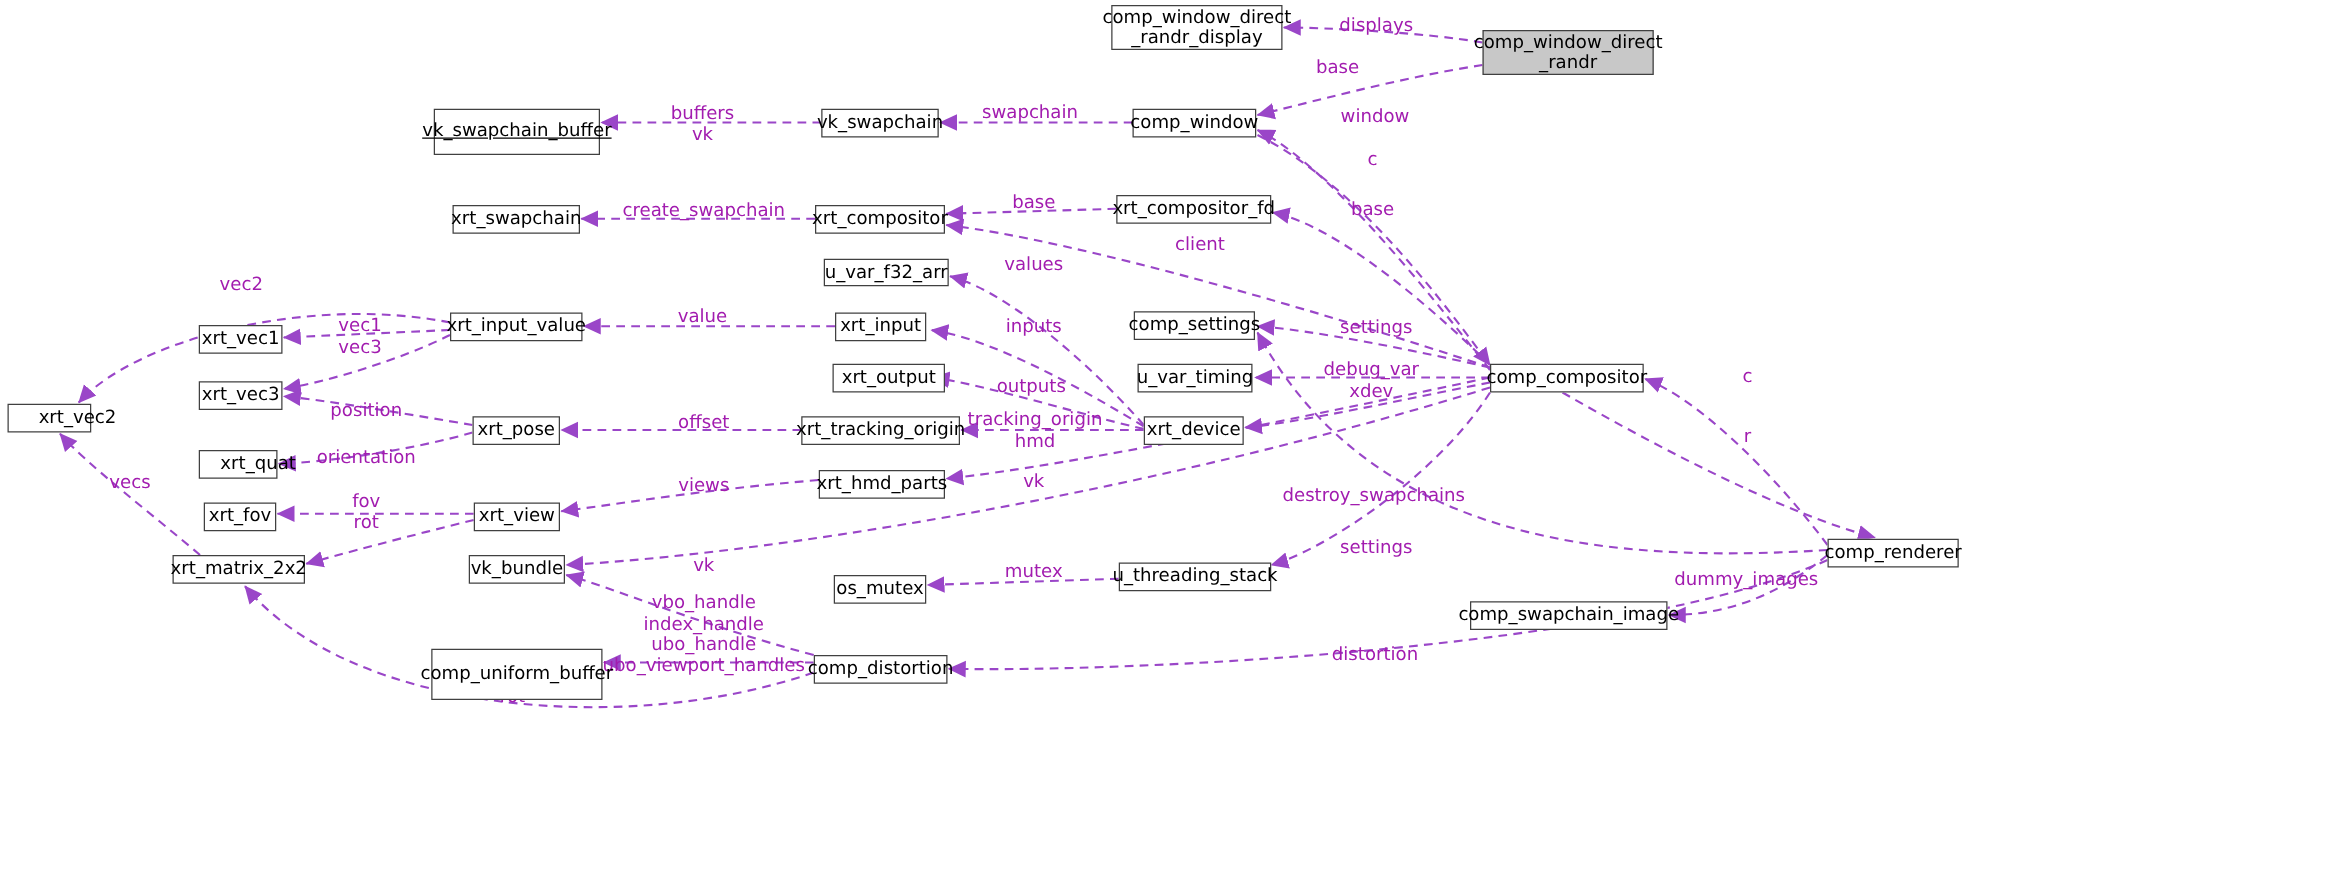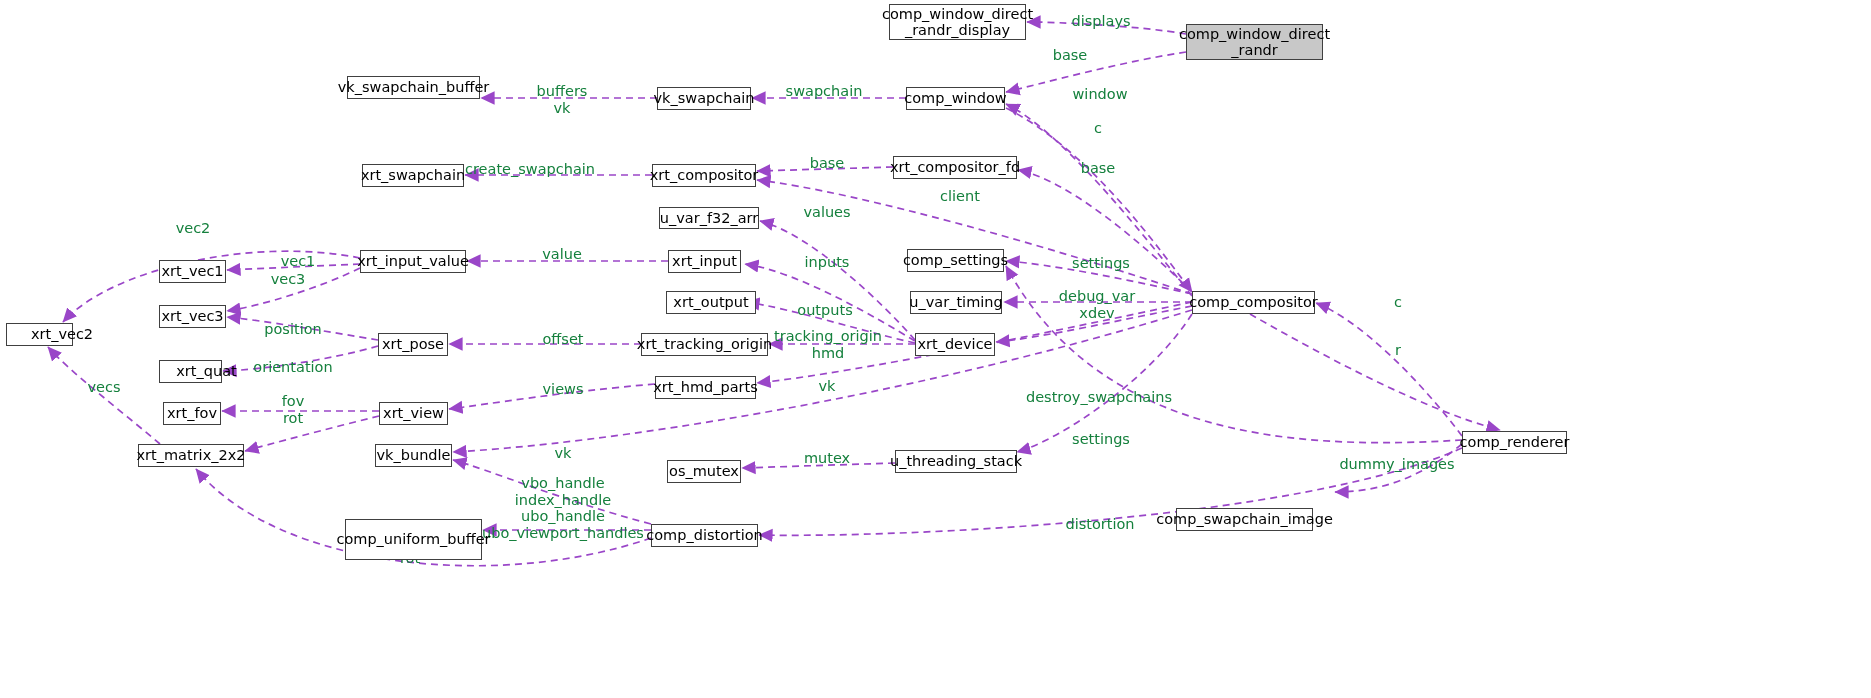--- a/index.html
+++ b/index.html
@@ -18,21 +18,21 @@
     align-items:center;
     justify-content:center;
     text-align:center;
     white-space:pre-line;
     z-index:5;
   }
   .node.highlight{background:#c8c8c8;}
   .elabel{
     position:absolute;
     font-size:14.5px;
-    color:#15803d;
+    color:#a21caf;
     line-height:1.15;
     white-space:pre-line;
     text-align:center;
     transform:translate(-50%,-50%);
     z-index:4;
     background:transparent;
   }
 </style>
 </head>
 <body>
@@ -85,21 +85,21 @@
         <path d="M1462,448 C1300,520 900,538 759,535" fill="none" stroke="#9a46c8" stroke-width="1.7" stroke-dasharray="7,5" marker-end="url(#arrow)"></path>
         <path d="M651,538 C500,590 280,570 196,469" fill="none" stroke="#9a46c8" stroke-width="1.7" stroke-dasharray="7,5" marker-end="url(#arrow)"></path>
         <path d="M651,524 C560,500 490,470 453,460" fill="none" stroke="#9a46c8" stroke-width="1.7" stroke-dasharray="7,5" marker-end="url(#arrow)"></path>
       </g>
   </svg>
   <div id="node-layer">
       <div class="node" style="left: 889px; top: 4px; width: 137px; height: 36px;">comp_window_direct
 _randr_display</div>
       <div class="node highlight" style="left: 1186px; top: 24px; width: 137px; height: 36px;">comp_window_direct
 _randr</div>
-      <div class="node" style="left: 347px; top: 76px; width: 133px; height: 23px;">vk_swapchain_buffer</div>
+      <div class="node" style="left: 347px; top: 87px; width: 133px; height: 37px; text-decoration: underline;">vk_swapchain_buffer</div>
       <div class="node" style="left: 657px; top: 87px; width: 94px; height: 23px;">vk_swapchain</div>
       <div class="node" style="left: 906px; top: 87px; width: 99px; height: 23px;">comp_window</div>
       <div class="node" style="left: 362px; top: 164px; width: 102px; height: 23px;">xrt_swapchain</div>
       <div class="node" style="left: 652px; top: 164px; width: 104px; height: 23px;">xrt_compositor</div>
       <div class="node" style="left: 893px; top: 156px; width: 124px; height: 23px;">xrt_compositor_fd</div>
       <div class="node" style="left: 659px; top: 207px; width: 100px; height: 22px;">u_var_f32_arr</div>
       <div class="node" style="left: 159px; top: 260px; width: 67px; height: 23px;">xrt_vec1</div>
       <div class="node" style="left: 360px; top: 250px; width: 106px; height: 23px;">xrt_input_value</div>
       <div class="node" style="left: 668px; top: 250px; width: 73px; height: 23px;">xrt_input</div>
       <div class="node" style="left: 907px; top: 249px; width: 97px; height: 23px;">comp_settings</div>
@@ -113,42 +113,42 @@
       <div class="node" style="left: 915px; top: 333px; width: 80px; height: 23px;">xrt_device</div>
       <div class="node" style="left: 159px; top: 360px; width: 63px; height: 23px; padding-left: 32px;">xrt_quat</div>
       <div class="node" style="left: 655px; top: 376px; width: 101px; height: 23px;">xrt_hmd_parts</div>
       <div class="node" style="left: 163px; top: 402px; width: 58px; height: 23px;">xrt_fov</div>
       <div class="node" style="left: 379px; top: 402px; width: 69px; height: 23px;">xrt_view</div>
       <div class="node" style="left: 1462px; top: 431px; width: 105px; height: 23px;">comp_renderer</div>
       <div class="node" style="left: 138px; top: 444px; width: 106px; height: 23px;">xrt_matrix_2x2</div>
       <div class="node" style="left: 375px; top: 444px; width: 77px; height: 23px;">vk_bundle</div>
       <div class="node" style="left: 667px; top: 460px; width: 74px; height: 23px;">os_mutex</div>
       <div class="node" style="left: 895px; top: 450px; width: 122px; height: 23px;">u_threading_stack</div>
-      <div class="node" style="left: 1176px; top: 508px; width: 137px; height: 23px;">comp_swapchain_image</div>
+      <div class="node" style="left: 1176px; top: 481px; width: 158px; height: 23px;">comp_swapchain_image</div>
       <div class="node" style="left: 345px; top: 519px; width: 137px; height: 41px;">comp_uniform_buffer</div>
       <div class="node" style="left: 651px; top: 524px; width: 107px; height: 23px;">comp_distortion</div>
     </div>
   <div id="label-layer">
       <div class="elabel" style="left: 1101px; top: 21px;">displays</div>
       <div class="elabel" style="left: 1070px; top: 55px;">base</div>
       <div class="elabel" style="left: 824px; top: 91px;">swapchain</div>
       <div class="elabel" style="left: 562px; top: 100px;">buffers
 vk</div>
       <div class="elabel" style="left: 1100px; top: 94px;">window</div>
       <div class="elabel" style="left: 1098px; top: 128px;">c</div>
-      <div class="elabel" style="left: 530px; top: 169px; text-align: center;">create_swapchain</div>
+      <div class="elabel" style="left: 563px; top: 169px; text-align: center;">create_swapchain</div>
       <div class="elabel" style="left: 827px; top: 163px;">base</div>
       <div class="elabel" style="left: 1098px; top: 168px;">base</div>
       <div class="elabel" style="left: 960px; top: 196px;">client</div>
       <div class="elabel" style="left: 827px; top: 212px;">values</div>
       <div class="elabel" style="left: 562px; top: 254px;">value</div>
       <div class="elabel" style="left: 827px; top: 262px;">inputs</div>
       <div class="elabel" style="left: 1101px; top: 263px;">settings</div>
       <div class="elabel" style="left: 193px; top: 228px;">vec2</div>
-      <div class="elabel" style="left: 298px; top: 261px;">vec1</div>
+      <div class="elabel" style="left: 288px; top: 261px;">vec1</div>
       <div class="elabel" style="left: 288px; top: 279px;">vec3</div>
       <div class="elabel" style="left: 825px; top: 310px;">outputs</div>
       <div class="elabel" style="left: 1097px; top: 305px;">debug_var
 xdev</div>
       <div class="elabel" style="left: 293px; top: 329px;">position</div>
       <div class="elabel" style="left: 563px; top: 339px;">offset</div>
       <div class="elabel" style="left: 828px; top: 345px;">tracking_origin
 hmd</div>
       <div class="elabel" style="left: 293px; top: 367px;">orientation</div>
       <div class="elabel" style="left: 563px; top: 389px;">views</div>

